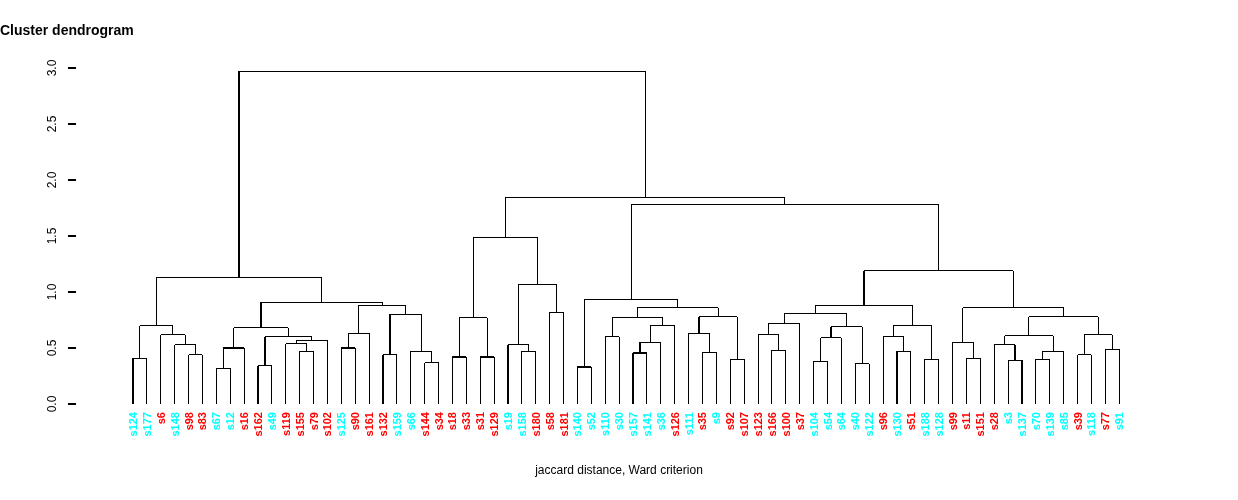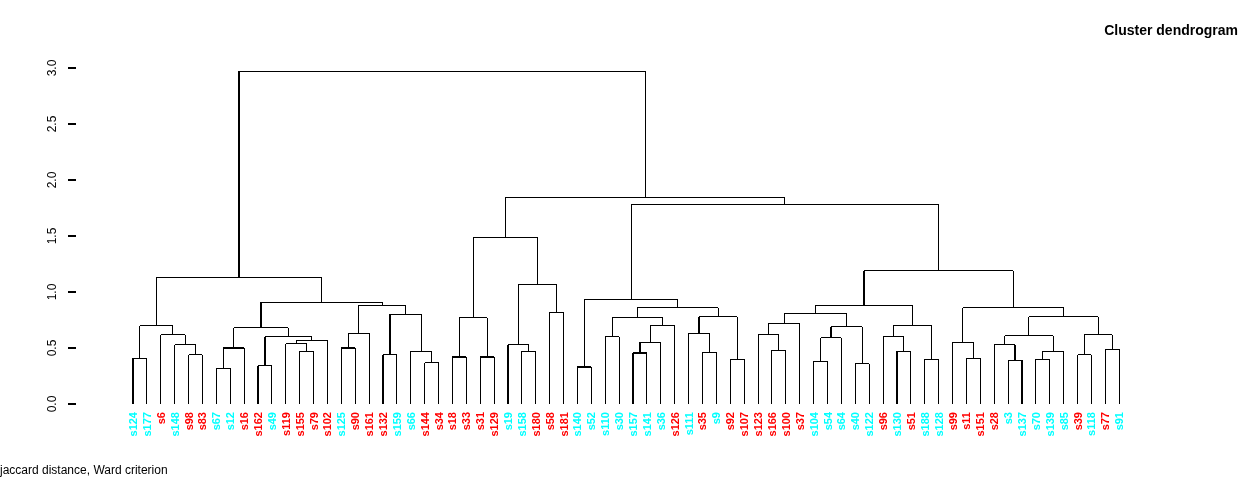--- a/index.html
+++ b/index.html
@@ -1,20 +1,20 @@
 <!DOCTYPE html>
 <html><head>
 <meta charset="utf-8">
 <style>
   html,body{margin:0;padding:0;background:#ffffff;}
   #figure{position:relative;width:1238px;height:500px;background:#ffffff;
           font-family:"Liberation Sans", sans-serif;overflow:hidden;}
-  #chart-title{position:absolute;left:0;top:22px;width:1238px;text-align:right;
+  #chart-title{position:absolute;left:0;top:22px;width:1238px;text-align:left;
                font-size:14px;font-weight:bold;color:#000;}
-  #chart-subtitle{position:absolute;left:0;top:463px;width:1238px;text-align:left;
+  #chart-subtitle{position:absolute;left:0;top:463px;width:1238px;text-align:center;
                   font-size:12px;color:#000;}
   svg{position:absolute;left:0;top:0;}
   svg line{stroke:#000;stroke-width:1.1;shape-rendering:crispEdges;}
   text.leaf{font-family:"Liberation Sans", sans-serif;font-size:11px;font-weight:bold;}
   text.tick{font-family:"Liberation Sans", sans-serif;font-size:12px;fill:#000;}
 </style>
 </head>
 <body>
 
 <div id="figure">

